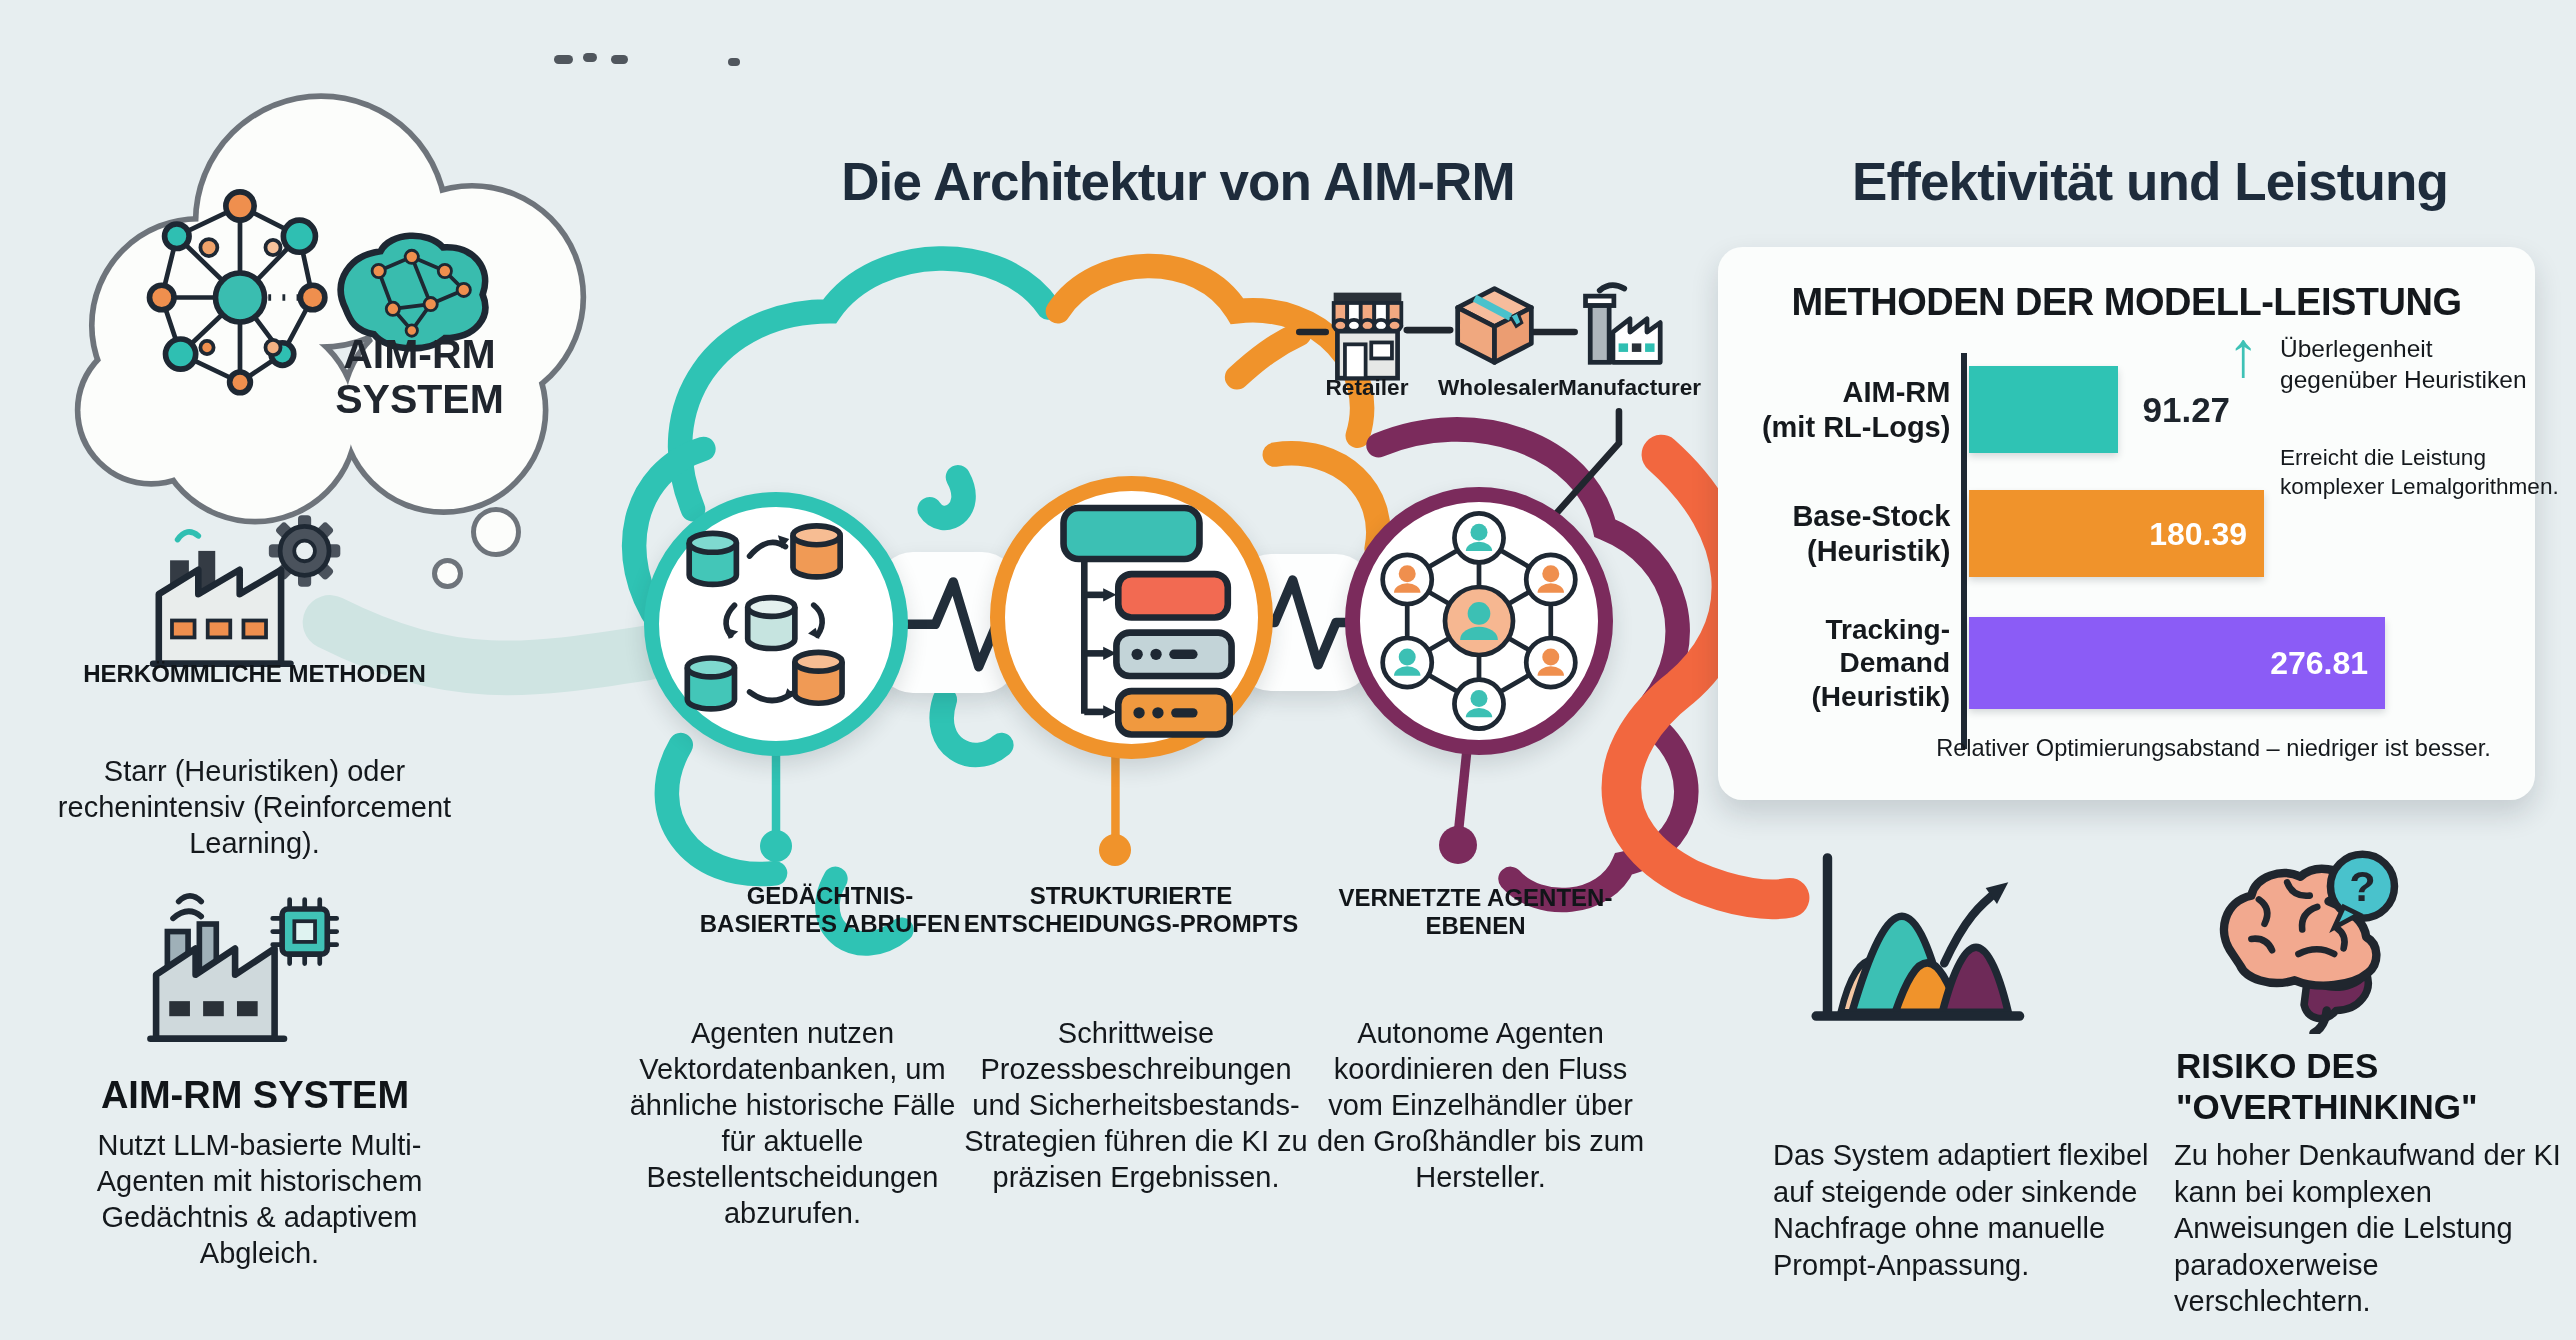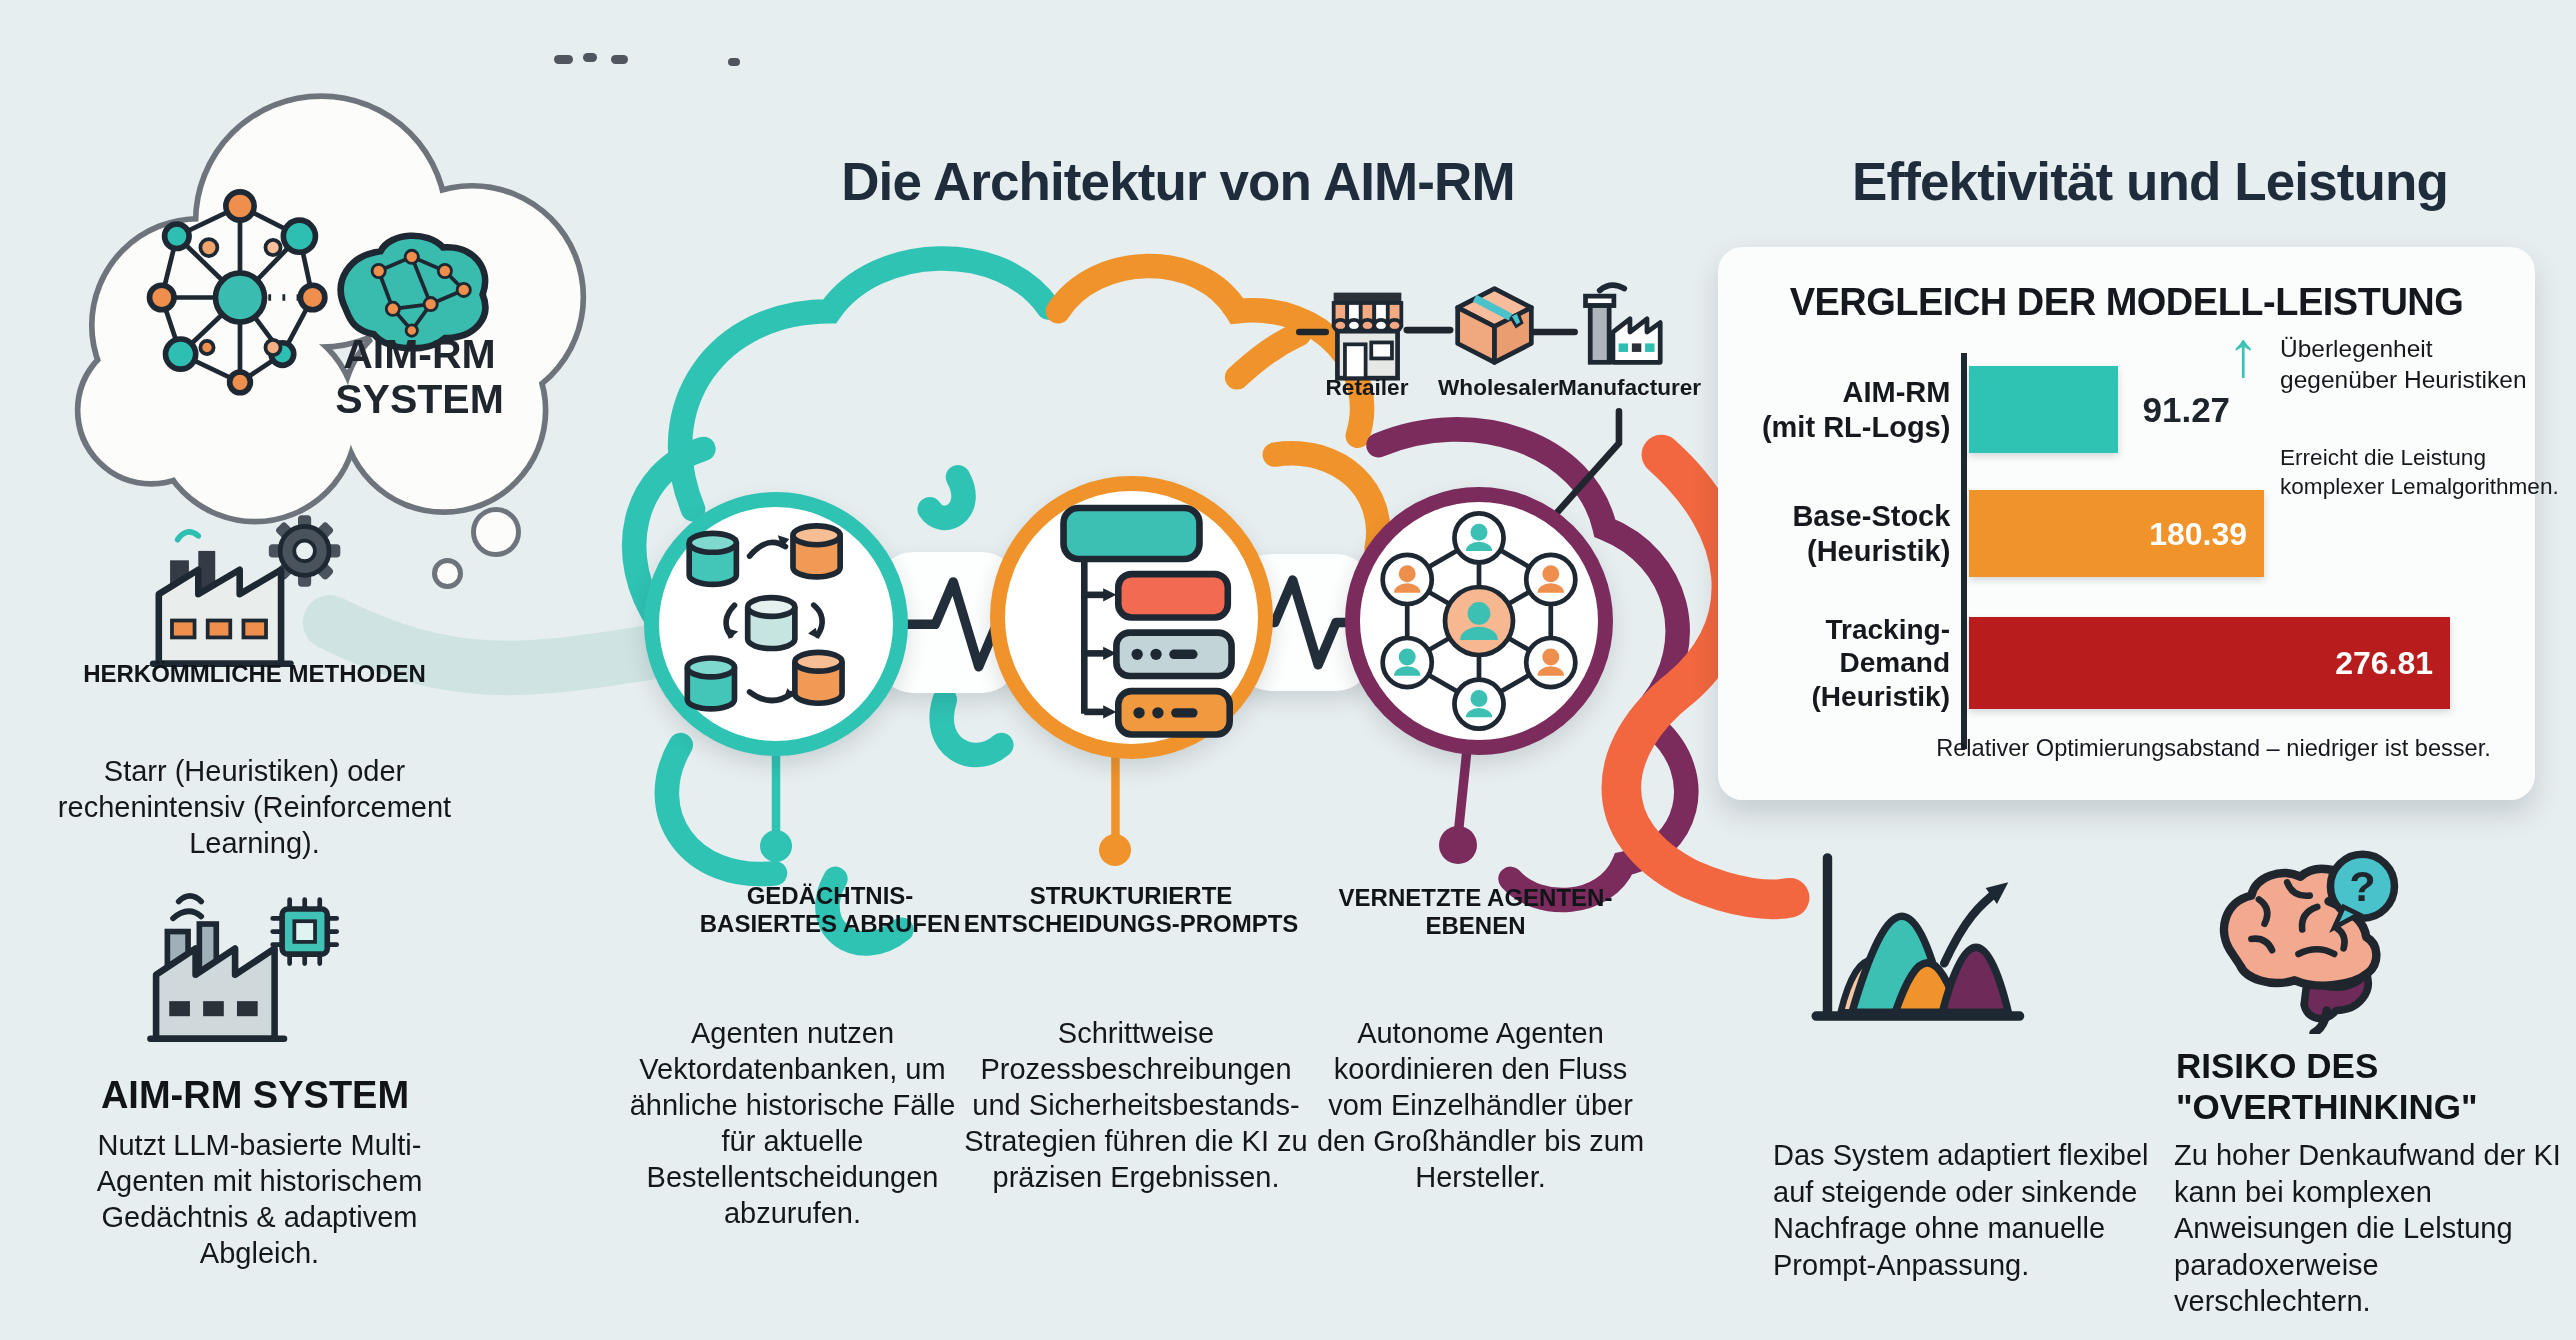--- a/index.html
+++ b/index.html
@@ -375,21 +375,21 @@
   <div class="abs z5 block-title center" style="left:679px;top:882px;width:302px;">GEDÄCHTNIS-BASIERTES ABRUFEN</div>
   <div class="abs z5 block-body center" style="left:618px;top:1016px;width:349px;">Agenten nutzen Vektordatenbanken, um ähnliche historische Fälle für aktuelle Bestellentscheidungen abzurufen.</div>
   <div class="abs z5 block-title center" style="left:952px;top:882px;width:358px;">STRUKTURIERTE ENTSCHEIDUNGS-PROMPTS</div>
   <div class="abs z5 block-body center" style="left:957px;top:1016px;width:358px;">Schrittweise Prozessbeschreibungen und Sicherheitsbestands-Strategien führen die KI zu präzisen Ergebnissen.</div>
   <div class="abs z5 block-title center" style="left:1320px;top:884px;width:311px;">VERNETZTE AGENTEN-EBENEN</div>
   <div class="abs z5 block-body center" style="left:1311px;top:1016px;width:339px;">Autonome Agenten koordinieren den Fluss vom Einzelhändler über den Großhändler bis zum Hersteller.</div>
 
   <div class="abs z5 big-title center" style="left:1801px;top:151px;width:698px;">Effektivität und Leistung</div>
 
   <div class="card" style="left:1718px;top:247px;width:817px;height:553px;">
-    <div class="card-title" style="top:34px;">VERGLEICH DER MODELL-LEISTUNG</div>
+    <div class="card-title" style="top:34px;">METHODEN DER MODELL-LEISTUNG</div>
     <div class="axis" style="left:243px;top:106px;width:5.7px;height:396px;"></div>
 
     <div class="bar-label" style="left:9.4px;top:119px;width:223px;height:87px;">
       <span>AIM-RM</span>
       <span>(mit RL-Logs)</span>
     </div>
     <div class="chart-row" style="left:251px;top:119px;height:87px;">
       <div class="bar" style="width: 149px; background: rgb(47, 195, 180);"></div>
       <span class="val-outside">91.27</span>
     </div>
@@ -402,21 +402,21 @@
       <div class="bar" style="width: 295px; background: rgb(240, 147, 43);">
         <span class="val-inside">180.39</span>
       </div>
     </div>
 
     <div class="bar-label" style="left:0px;top:370px;width:232px;height:92px;font-size:28px;">
       <span>Tracking-Demand</span>
       <span>(Heuristik)</span>
     </div>
     <div class="chart-row" style="left:251px;top:370px;height:92px;">
-      <div class="bar" style="width: 481px; background: #b91c1c;">
+      <div class="bar" style="width: 416px; background: #8b5cf6;">
         <span class="val-inside">276.81</span>
       </div>
     </div>
 
     <div class="abs" style="left:509px;top:75px;font-size:64px;font-weight:900;color:#3ec2b6;line-height:1;">↑</div>
     <div class="abs legend-title" style="left:562px;top:87px;width:264px;">Überlegenheit gegenüber Heuristiken</div>
     <div class="abs legend-note" style="left:562px;top:196px;width:297px;">Erreicht die Leistung komplexer Lemalgorithmen.</div>
     <div class="abs footnote" style="left:189px;top:488px;width:613px;">Relativer Optimierungsabstand – niedriger ist besser.</div>
   </div>
 

